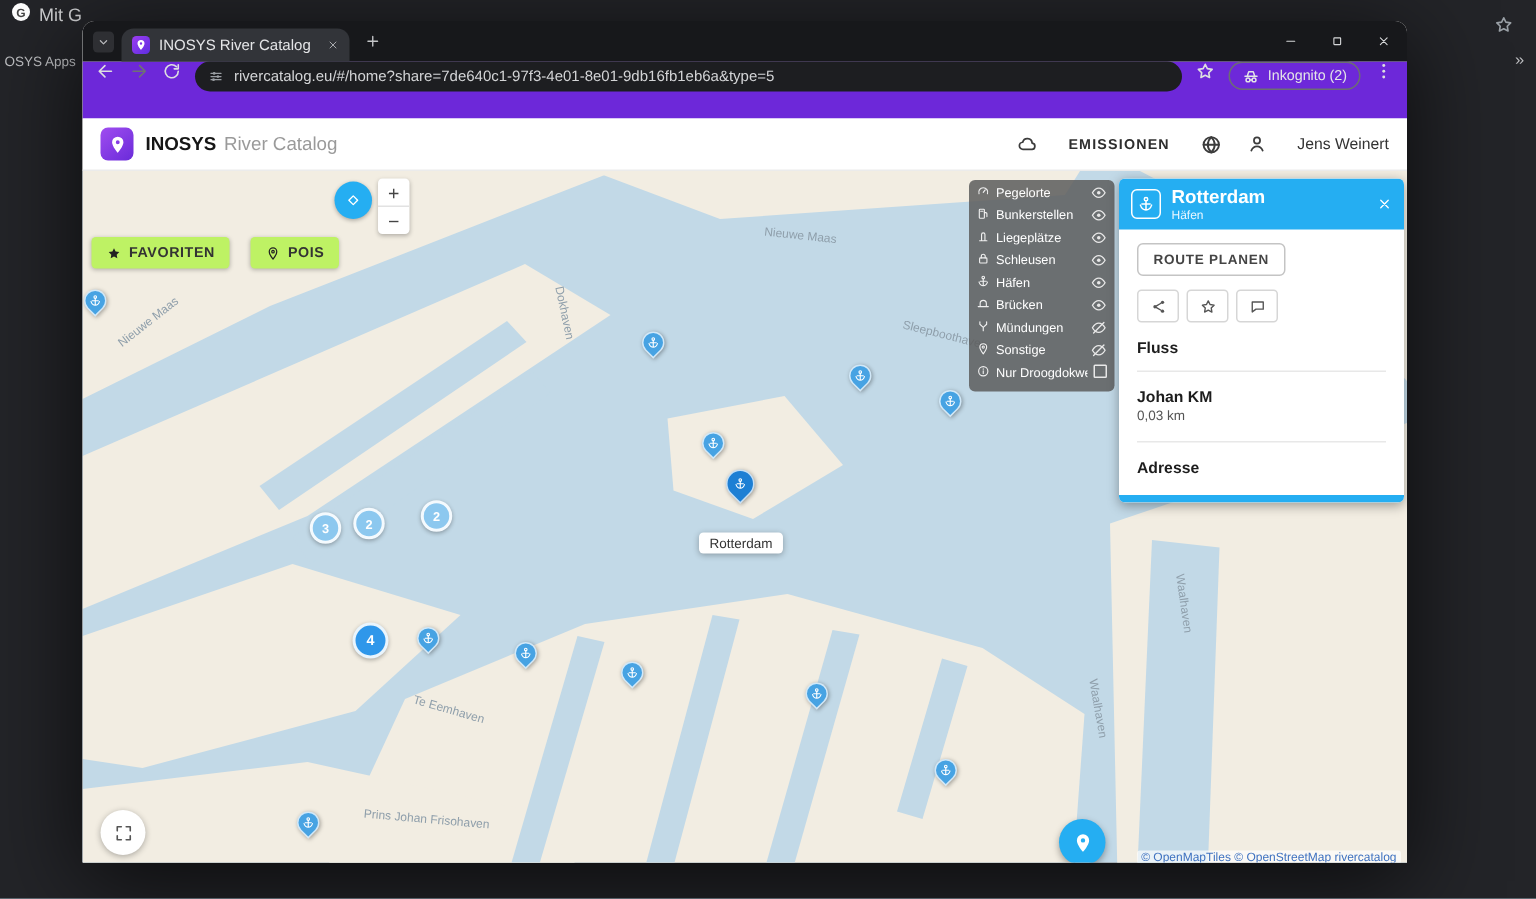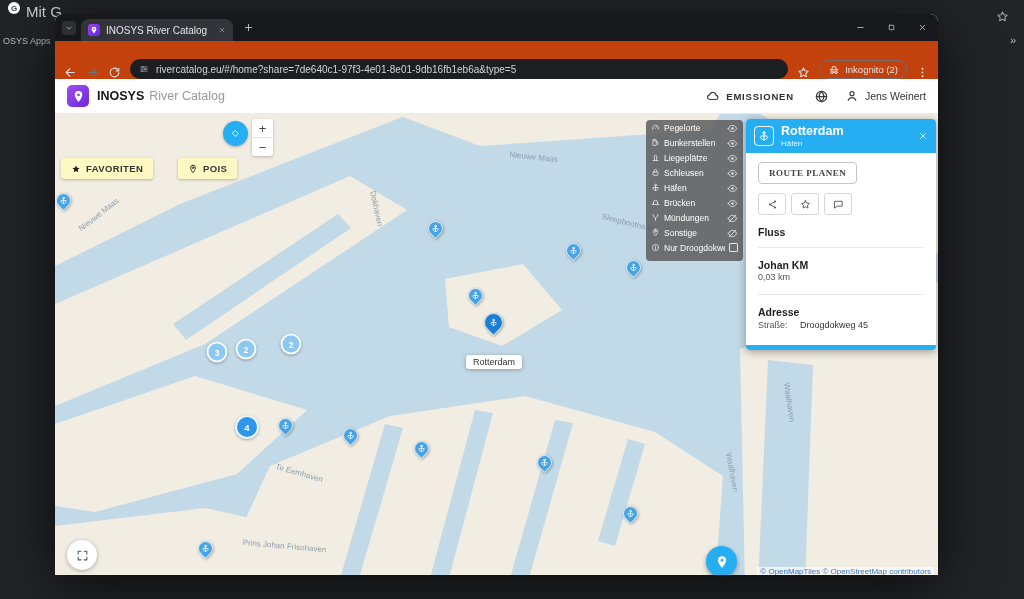--- a/index.html
+++ b/index.html
@@ -2,57 +2,57 @@
 <html><head>
 <meta charset="utf-8">
 <style>
   html,body{margin:0;padding:0;}
   body{width:1024px;height:599px;overflow:hidden;font-family:"Liberation Sans",sans-serif;background:#232428;}
   .screen{position:relative;width:1024px;height:599px;background:#232428;overflow:hidden;}
 
   
   .back-el{position:absolute;}
   .g-fav{left:8px;top:2px;width:12px;height:12px;border-radius:50%;background:#fff;color:#444;font-size:8px;font-weight:700;display:flex;align-items:center;justify-content:center;}
-  .back-tab-title{left:26px;top:3px;font-size:15px;color:#d0d1d3;}
+  .back-tab-title{left:26px;top:3px;font-size:12px;color:#d0d1d3;}
   .back-star{left:996px;top:10px;width:13px;height:13px;color:#9aa0a6;}
   .back-bm{left:3px;top:36px;font-size:9px;color:#bdbec1;}
   .back-ovf{left:1010px;top:34px;font-size:11px;color:#bdbec1;}
 
   
   .window{position:absolute;left:55px;top:14px;width:883px;height:561px;border-radius:8px 8px 0 0;overflow:hidden;box-shadow:0 12px 60px rgba(0,0,0,.7);background:#fff;}
 
   .tabstrip{position:relative;height:27px;background:#17181b;}
   .tsearch{position:absolute;left:7px;top:7px;width:14px;height:14px;background:#2e2f33;border-radius:3px;color:#b9babd;padding:2px;box-sizing:border-box;}
   .tab{position:absolute;left:26px;top:5px;width:152px;height:22px;background:#323439;border-radius:8px 8px 0 0;display:flex;align-items:center;padding:0 7px;gap:6px;box-sizing:border-box;}
   .favicon{width:12px;height:12px;border-radius:3px;background:linear-gradient(135deg,#9d3df0,#5d2ee0);display:flex;align-items:center;justify-content:center;flex:none;}
   .fpin{width:8px;height:8px;color:#fff;}
   .tab-title{flex:1;font-size:10px;color:#e4e5e7;white-space:nowrap;overflow:hidden;}
   .tclose{width:8px;height:8px;color:#a9abae;flex:none;}
   .newtab{position:absolute;left:188px;top:8px;width:11px;height:11px;color:#c4c5c8;}
   .wctrls{position:absolute;right:0;top:0;height:27px;display:flex;}
   .wbtn{width:31px;height:27px;display:flex;align-items:center;justify-content:center;color:#d6d7d9;}
   .wbtn .ic{width:9px;height:9px;}
 
-  .toolbar{height:38px;background:#c2410c;display:flex;align-items:flex-end;padding:0 9px;gap:9px;}
+  .toolbar{height:38px;background:#6d28d9;display:flex;align-items:flex-start;padding:0 9px;gap:9px;}
   .nav{width:13px;height:13px;color:#dddee0;flex:none;}
   .nav.dis{color:#6f7174;}
   .urlbar{flex:1;height:20px;background:#1d1e21;border-radius:10px;display:flex;align-items:center;padding:0 9px;gap:7px;min-width:0;}
   .tune{width:10px;height:10px;color:#9a9ea3;flex:none;}
   .url{font-size:10px;color:#d3d4d6;white-space:nowrap;overflow:hidden;text-overflow:ellipsis;}
   .incog{height:19px;border:1px solid #6c6e72;border-radius:10px;display:flex;align-items:center;gap:5px;padding:0 8px;color:#e4e5e7;font-size:9.5px;white-space:nowrap;flex:none;box-sizing:border-box;}
   .spy{width:12px;height:12px;}
 
   .appheader{height:35px;box-sizing:border-box;background:#fff;border-bottom:1px solid #ebebeb;display:flex;align-items:center;padding:0 12px;}
   .logo{width:22px;height:22px;border-radius:5px;background:linear-gradient(140deg,#a04df0 0%,#6a2bd9 100%);display:flex;align-items:center;justify-content:center;flex:none;}
   .logo .ic{width:13px;height:13px;color:#fff;}
   .brand{font-size:12.5px;margin-left:8px;white-space:nowrap;}
   .brand b{color:#161616;font-weight:700;}
   .brand i{font-style:normal;color:#9a9a9a;margin-left:5px;}
   .sp{flex:1;}
-  .hbtn{display:flex;align-items:center;gap:6px;cursor:pointer;}
+  .hbtn{display:flex;align-items:center;gap:20px;cursor:pointer;}
   .hic{width:14px;height:14px;color:#3c3c3c;flex:none;}
   .hlbl{font-size:9.5px;font-weight:700;letter-spacing:.8px;color:#2e2e2e;}
   .hic.g{width:15px;height:15px;margin:0 16px 0 20px;}
   .hname{font-size:10.5px;color:#333;}
 
   
   .map{position:relative;height:471px;background:#c2d9e7;overflow:hidden;}
   .terrain{position:absolute;left:0;top:0;z-index:0;}
   .lab-layer,.mk-layer{position:absolute;inset:0;}
   .lab-layer{z-index:1;} .mk-layer{z-index:3;}
@@ -67,41 +67,41 @@
   .tooltip{position:absolute;left:439px;top:241px;transform:translateX(-50%);background:#fff;border-radius:3px;padding:2px 7px;font-size:9px;color:#333;box-shadow:0 1px 4px rgba(0,0,0,.3);white-space:nowrap;z-index:4;}
 
   .search{position:absolute;left:6px;top:8px;width:157px;height:23px;background:#fff;border-radius:4px;box-shadow:0 1px 3px rgba(0,0,0,.25);display:flex;align-items:center;padding:0 8px;box-sizing:border-box;z-index:10;}
   .ph{flex:1;font-size:10.5px;color:#9b9b9b;}
   .caret{width:9px;height:9px;color:#666;}
   .gobtn{position:absolute;left:168px;top:7px;width:25px;height:25px;border-radius:50%;background:#25aef2;display:flex;align-items:center;justify-content:center;box-shadow:0 1px 3px rgba(0,0,0,.3);z-index:10;}
   .gobtn .ic{width:11px;height:11px;color:#fff;}
   .zoom{position:absolute;left:197px;top:5px;width:21px;background:#fff;border-radius:3px;box-shadow:0 1px 3px rgba(0,0,0,.25);overflow:hidden;z-index:10;}
   .zbtn{height:18px;display:flex;align-items:center;justify-content:center;font-size:13px;color:#444;}
   .zbtn:first-child{border-bottom:1px solid #e2e2e2;}
-  .mapbtn{position:absolute;top:44px;height:21px;background:#fef9c3;border-radius:3px;box-shadow:0 1px 3px rgba(0,0,0,.25);display:flex;align-items:center;gap:5px;padding:0 10px;font-size:9.5px;font-weight:700;color:#333;letter-spacing:.4px;z-index:10;}
-  .mapbtn.fav{left:6px;} .mapbtn.pois{left:112px;margin-left:11px;}
+  .mapbtn{position:absolute;top:44px;height:21px;background:#bef264;border-radius:3px;box-shadow:0 1px 3px rgba(0,0,0,.25);display:flex;align-items:center;gap:5px;padding:0 10px;font-size:9.5px;font-weight:700;color:#333;letter-spacing:.4px;z-index:10;}
+  .mapbtn.fav{left:6px;} .mapbtn.pois{left:112px;}
   .mbic{width:10px;height:10px;color:#222;}
 
   .layers{position:absolute;left:591px;top:6px;width:97px;background:rgba(92,92,92,.85);border-radius:4px;padding:3px 5px;box-sizing:border-box;z-index:11;}
   .layer-row{display:flex;align-items:flex-start;gap:4px;height:15px;}
   .layer-row .ic{width:9px;height:9px;color:#f0f0f0;flex:none;}
   .layer-label{flex:1;font-size:8.5px;color:#fff;white-space:nowrap;overflow:hidden;}
   .layer-row .eye{width:11px;height:11px;color:#e8e8e8;}
   .layer-checkbox{width:7px;height:7px;border:1px solid #e8e8e8;border-radius:1px;flex:none;}
 
   .panel{position:absolute;left:691px;top:5px;width:190px;background:#fff;border-radius:4px;box-shadow:0 2px 8px rgba(0,0,0,.35);overflow:hidden;z-index:12;}
   .phead{height:34px;background:#25aef2;display:flex;align-items:center;padding:0 8px;gap:7px;}
   .phicon{width:20px;height:20px;border:1.5px solid #fff;border-radius:4px;display:flex;align-items:center;justify-content:center;box-sizing:border-box;flex:none;}
   .phicon .ic{width:12px;height:12px;color:#fff;}
   .phtxt{flex:1;display:flex;flex-direction:column;line-height:1.15;}
   .pht{font-size:12.5px;font-weight:700;color:#fff;}
   .phs{font-size:8px;color:#eaf7ff;}
   .pclose{width:10px;height:10px;color:#fff;flex:none;}
   .pbody{padding:9px 12px 12px;}
-  .routebtn{background:#fff;border:1px solid #c4c4c4;border-radius:4px;padding:5px 10px;font-size:9px;font-weight:700;letter-spacing:.5px;color:#444;font-family:Liberation Serif, serif;cursor:pointer;}
+  .routebtn{background:#fff;border:1px solid #c4c4c4;border-radius:4px;padding:5px 10px;font-size:9px;font-weight:700;letter-spacing:.5px;color:#444;font-family:Liberation Sans, sans-serif;cursor:pointer;}
   .pacts{display:flex;gap:5px;margin-top:9px;}
   .pact{width:26px;height:20px;border:1px solid #d6d6d6;border-radius:3px;display:flex;align-items:center;justify-content:center;color:#555;}
   .pact .ic{width:11px;height:11px;}
   .ph1{font-size:10.5px;font-weight:700;color:#1d1d1d;margin-top:11px;}
   .pline,.pval{font-size:9px;color:#555;line-height:1.5;}
   .pbody hr{border:none;border-top:1px solid #e8e8e8;margin:9px 0 0;}
   .arow{display:flex;font-size:9px;line-height:1.7;}
   .arow .al{width:42px;color:#555;flex:none;}
   .arow .av{color:#333;}
   .pfoot{height:5px;background:#25aef2;}
@@ -627,41 +627,37 @@
                 </span>
               </span>
             </div>
           <div class="ph1">Fluss</div>
           <hr>
           <div class="ph1">Johan KM</div>
           <div class="pval">0,03 km</div>
           <hr>
           <div class="ph1">Adresse</div>
           <div>
-              <div class="arow">
-                <span class="al">Straße:</span>
-                <span class="av">Droogdokweg 45</span>
-              </div>
             </div>
         </div>
         <div class="pfoot"></div>
       </div>
 
       <div class="fsbtn">
           <span class="ic">
             <svg viewBox="0 0 24 24" fill="none" stroke="currentColor" stroke-width="2" stroke-linecap="round" stroke-linejoin="round">
               <path d="M4 9V4h5M15 4h5v5M20 15v5h-5M9 20H4v-5"></path>
             </svg>
           </span>
         </div>
       <div class="locbtn">
           <span class="ic">
             <svg viewBox="0 0 24 24" fill="none" stroke="currentColor" stroke-width="2" stroke-linecap="round" stroke-linejoin="round">
               <path fill="currentColor" stroke="none" fill-rule="evenodd" d="M12 2a7 7 0 0 1 7 7c0 5.2-7 13-7 13S5 14.2 5 9a7 7 0 0 1 7-7zm0 4.5A2.5 2.5 0 1 0 12 11.5 2.5 2.5 0 0 0 12 6.5z"></path>
             </svg>
           </span>
         </div>
-      <div class="attrib">© OpenMapTiles © OpenStreetMap contributors</div>
+      <div class="attrib">© OpenMapTiles © OpenStreetMap rivercatalog</div>
       <div class="bluestrip"></div>
 
     </div>
   </div>
 </div>
 
 </body></html>

